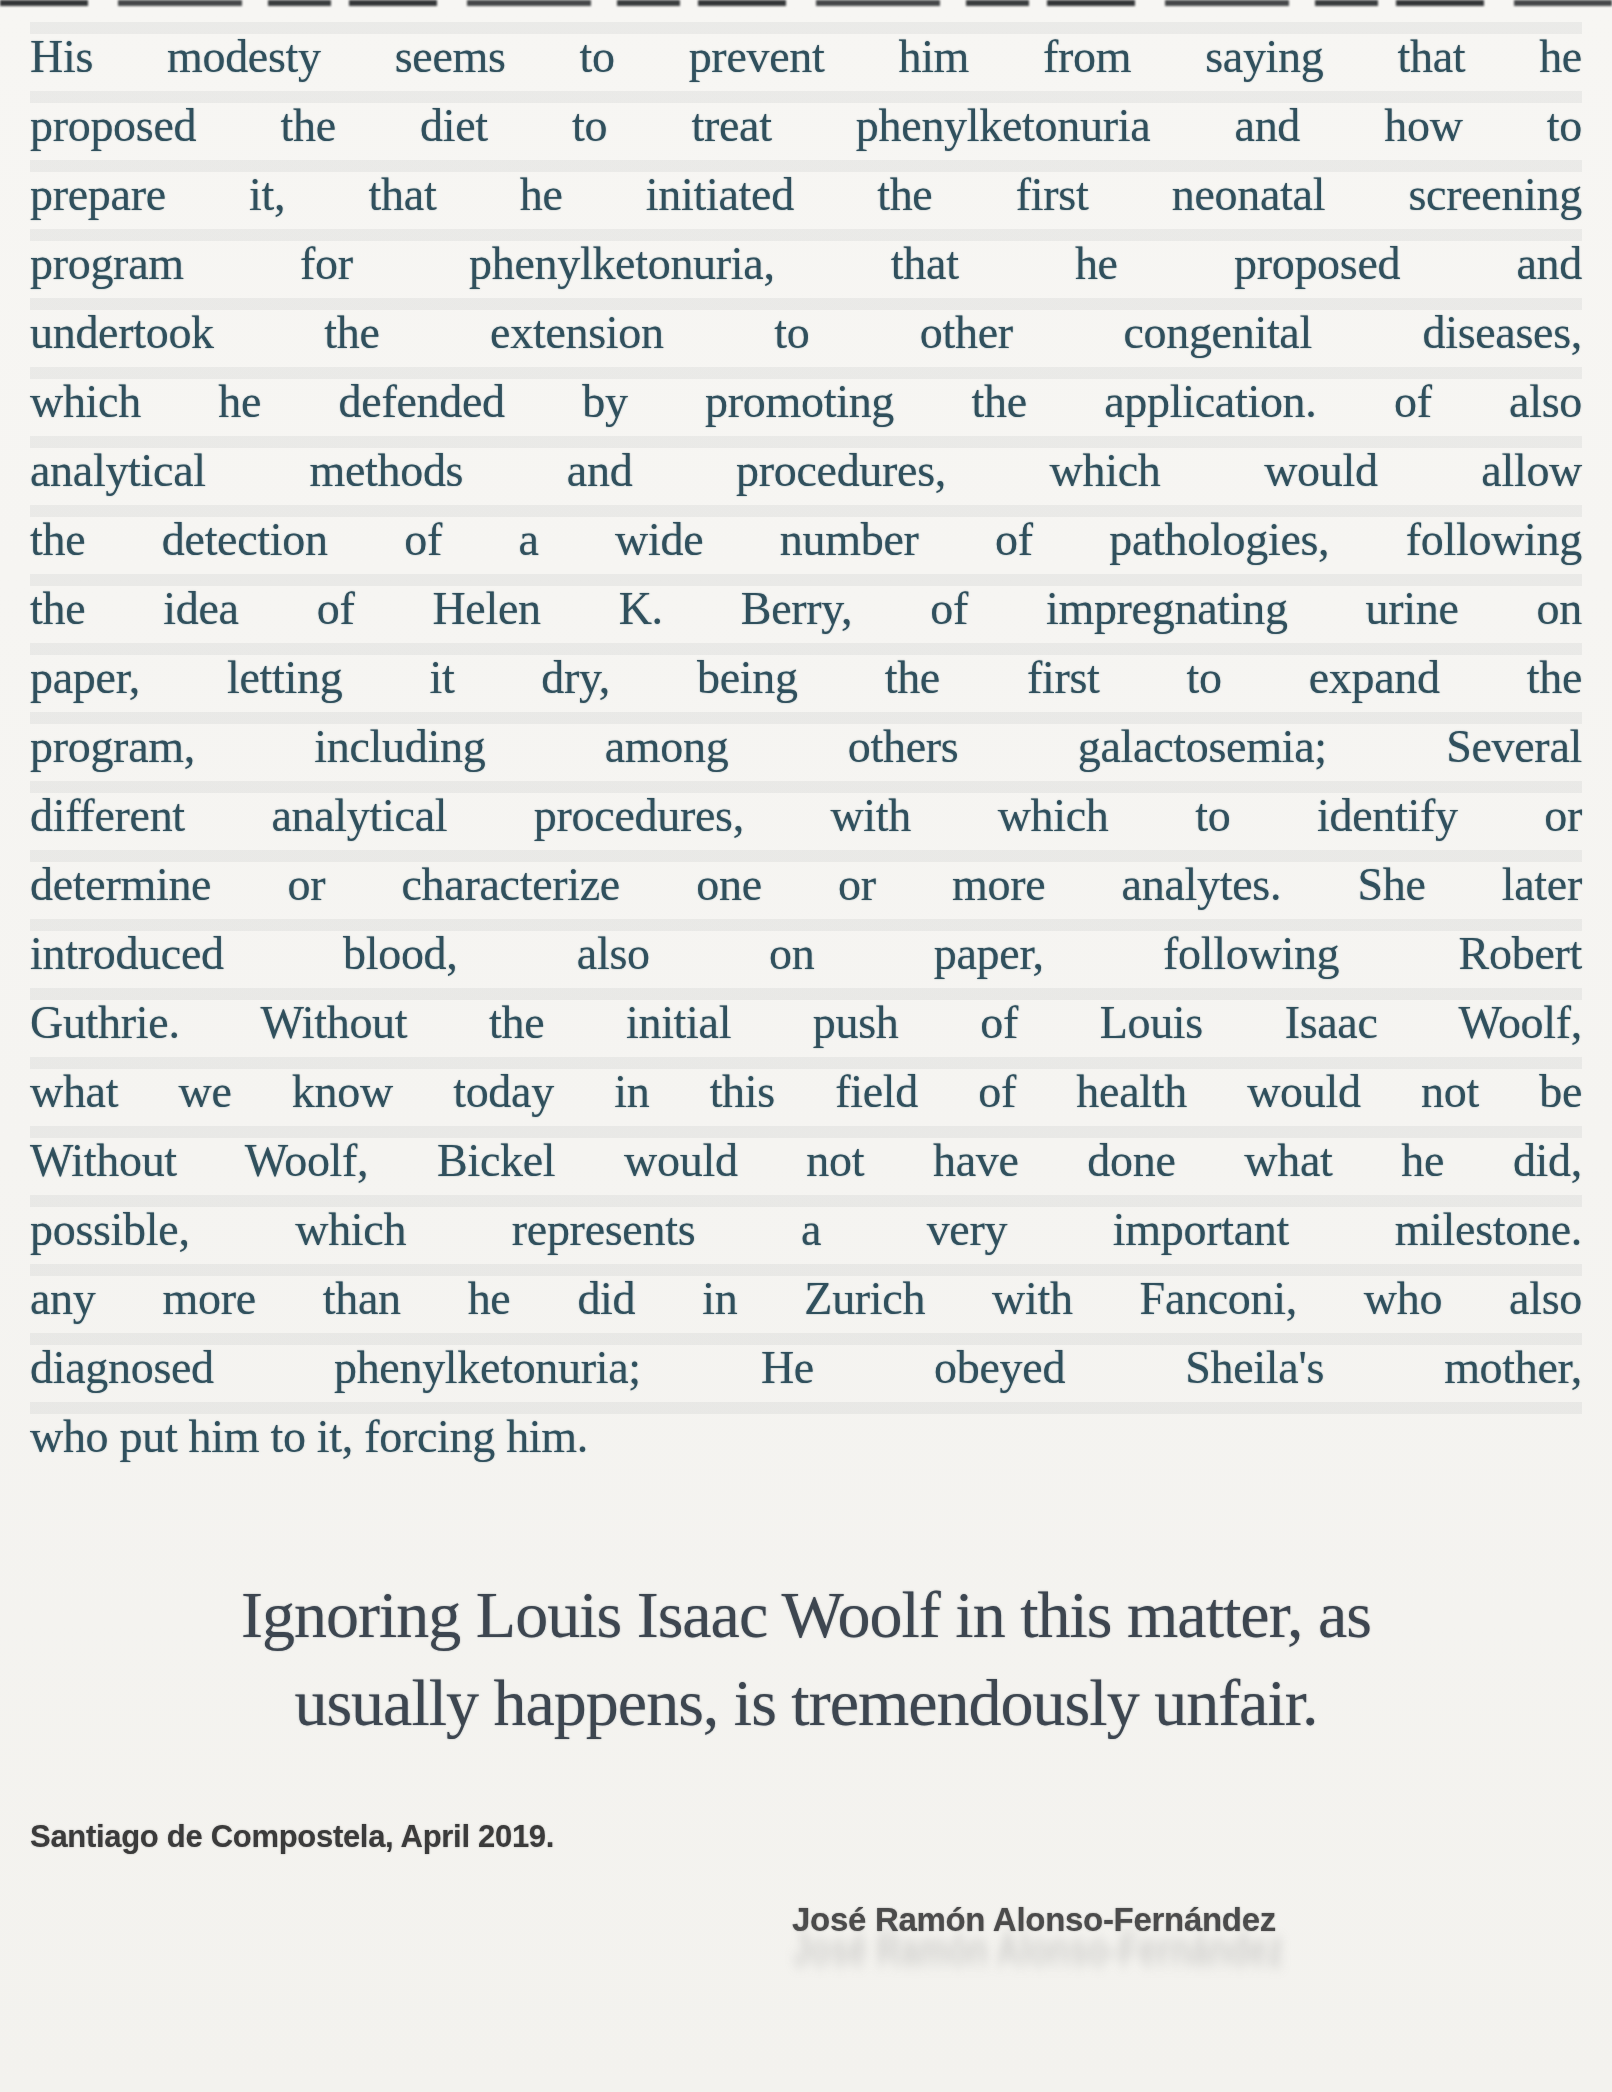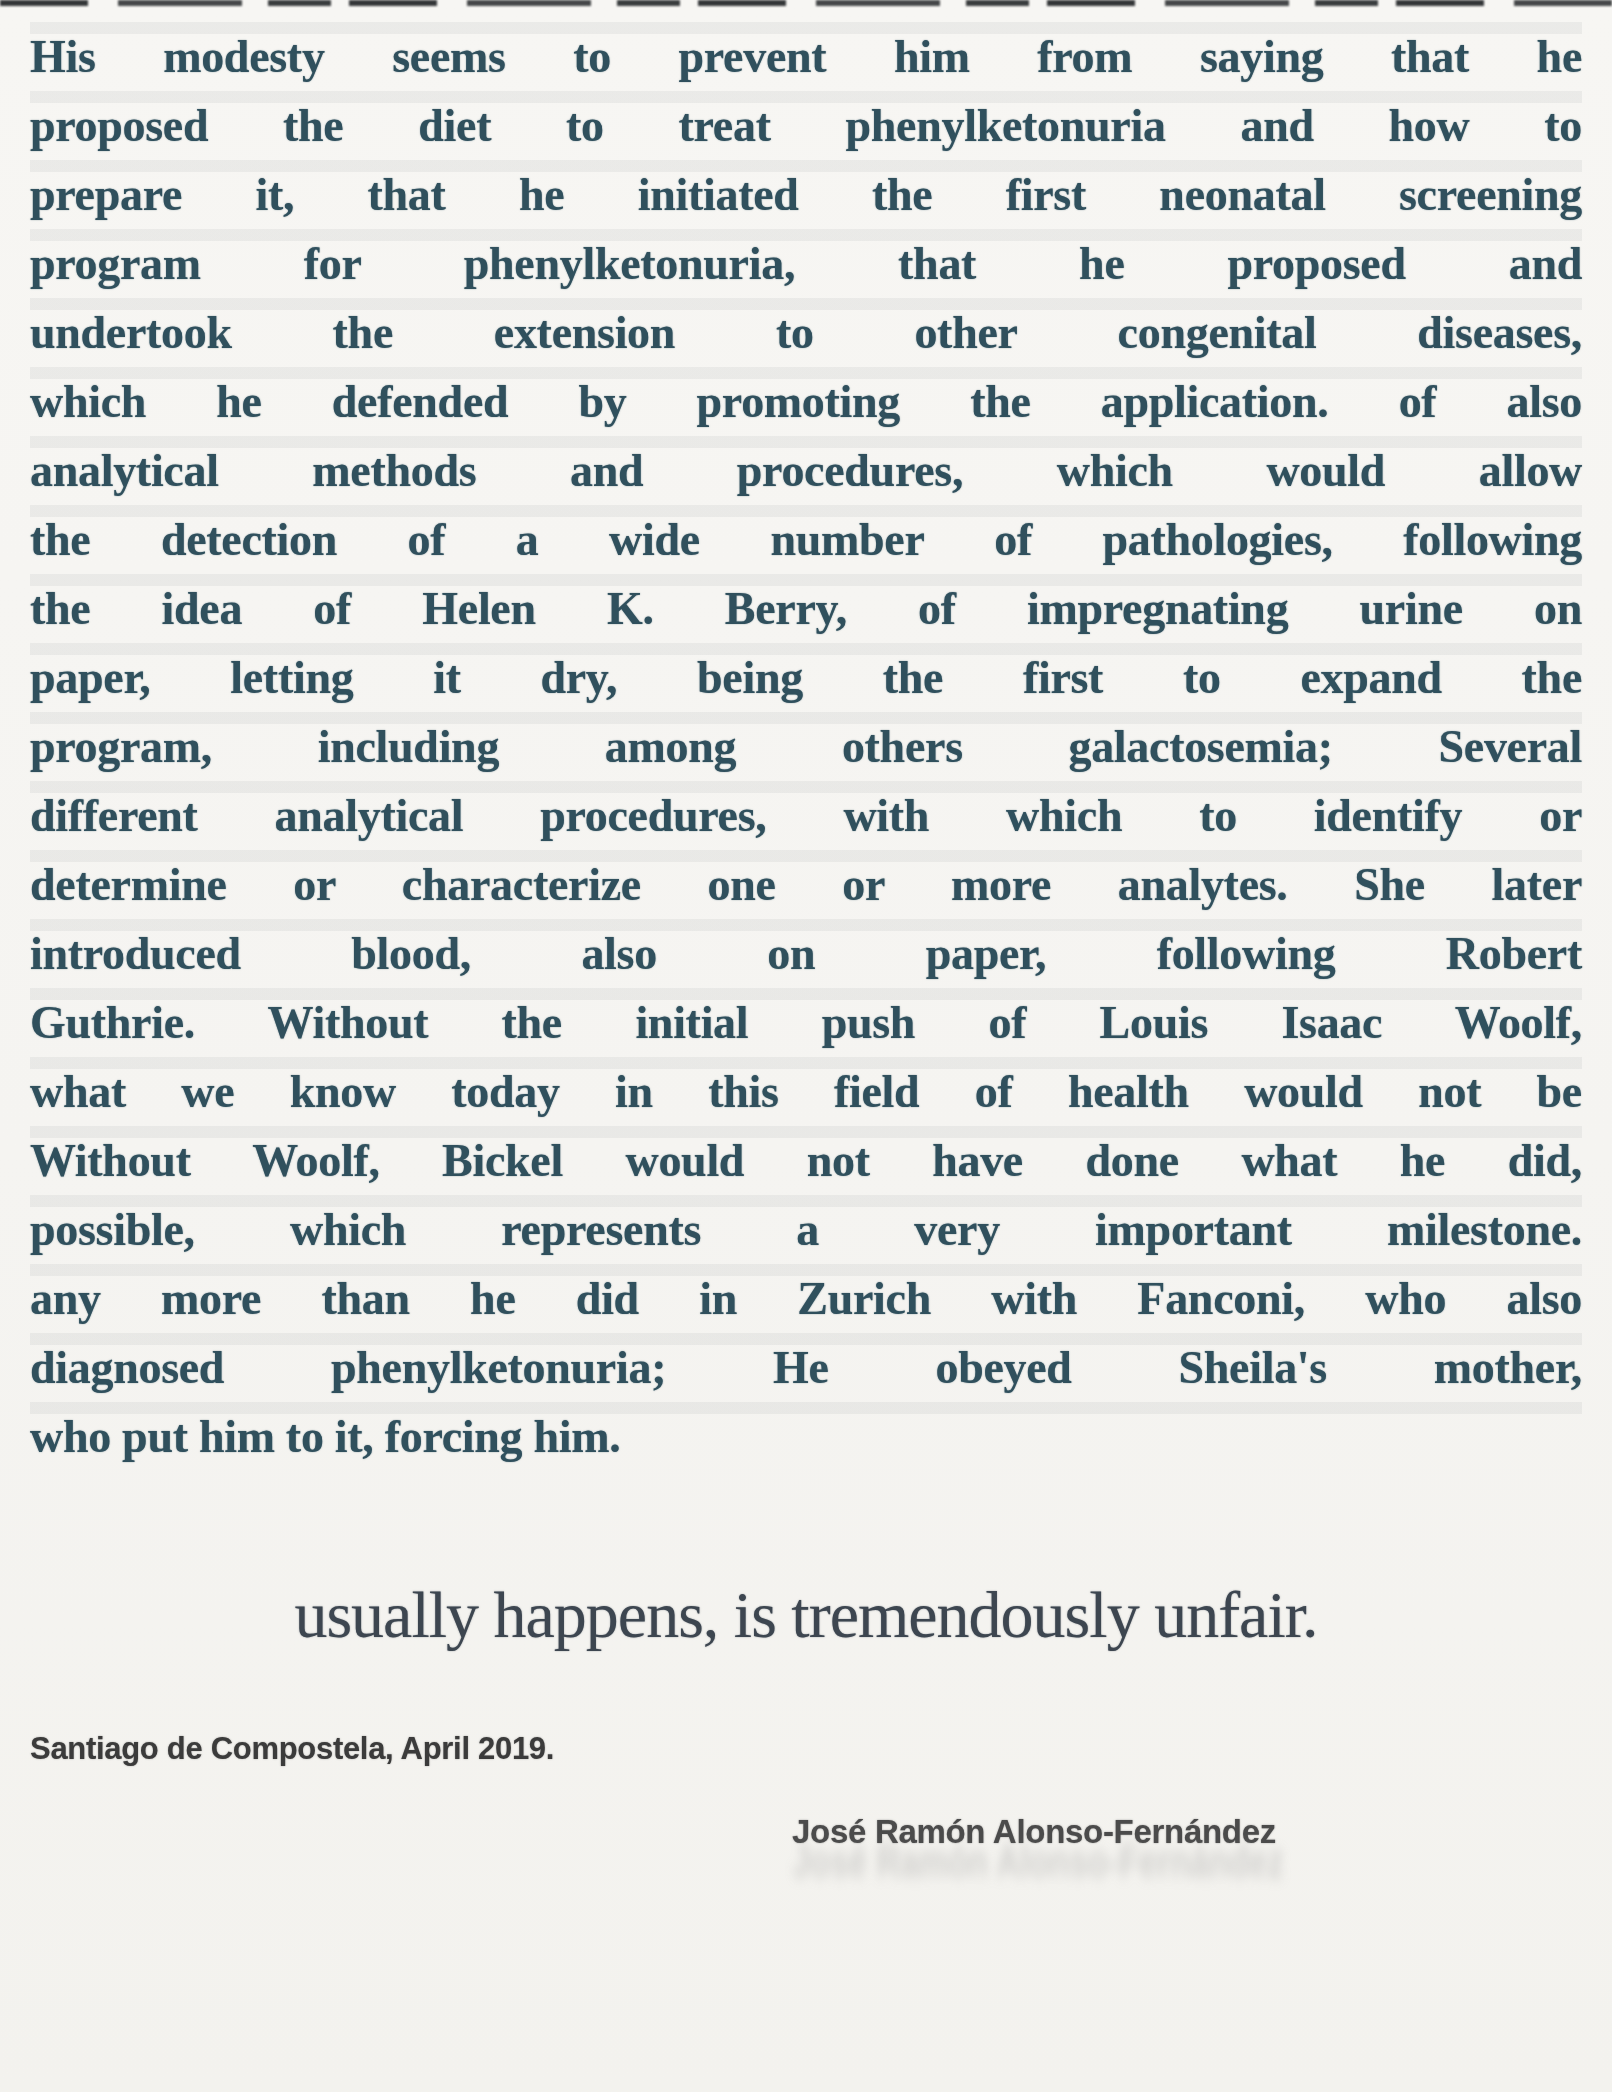--- a/index.html
+++ b/index.html
@@ -32,21 +32,21 @@
     position: relative;
     padding: 22px 30px 0 30px;
     box-sizing: border-box;
     width: 100%;
     height: 100%;
   }
 
   .body-paragraph {
     color: #30505d;
     font-size: 46px;
-    font-weight: 700;
+    font-weight: 400;
     line-height: 69px;
     letter-spacing: -0.3px;
     text-shadow: 0 0 1.4px rgba(48, 80, 93, 0.65);
     
     background: repeating-linear-gradient(180deg,
       rgba(125,132,136,0.10) 0px, rgba(125,132,136,0.10) 12px,
       rgba(125,132,136,0.0) 12px, rgba(125,132,136,0.0) 69px);
   }
   .body-line {
     text-align: justify;
@@ -129,20 +129,21 @@
     <div class="body-line">Guthrie. Without the initial push of Louis Isaac Woolf,</div>
     <div class="body-line">what we know today in this field of health would not be</div>
     <div class="body-line">Without Woolf, Bickel would not have done what he did,</div>
     <div class="body-line">possible, which represents a very important milestone.</div>
     <div class="body-line">any more than he did in Zurich with Fanconi, who also</div>
     <div class="body-line">diagnosed phenylketonuria; He obeyed Sheila's mother,</div>
     <div class="body-line last">who put him to it, forcing him.</div>
   </div>
 
   <div class="quote">
+    <div class="quote-line">Ignoring Louis Isaac Woolf in this matter, as</div>
     <div class="quote-line">usually happens, is tremendously unfair.</div>
   </div>
 
   <div class="footer">
     <div class="dateline">Santiago de Compostela, April 2019.</div>
     <div class="signature-wrap">
       <div class="signature">José Ramón Alonso-Fernández</div>
       <div class="signature-ghost">José Ramón Alonso-Fernández</div>
     </div>
   </div>

